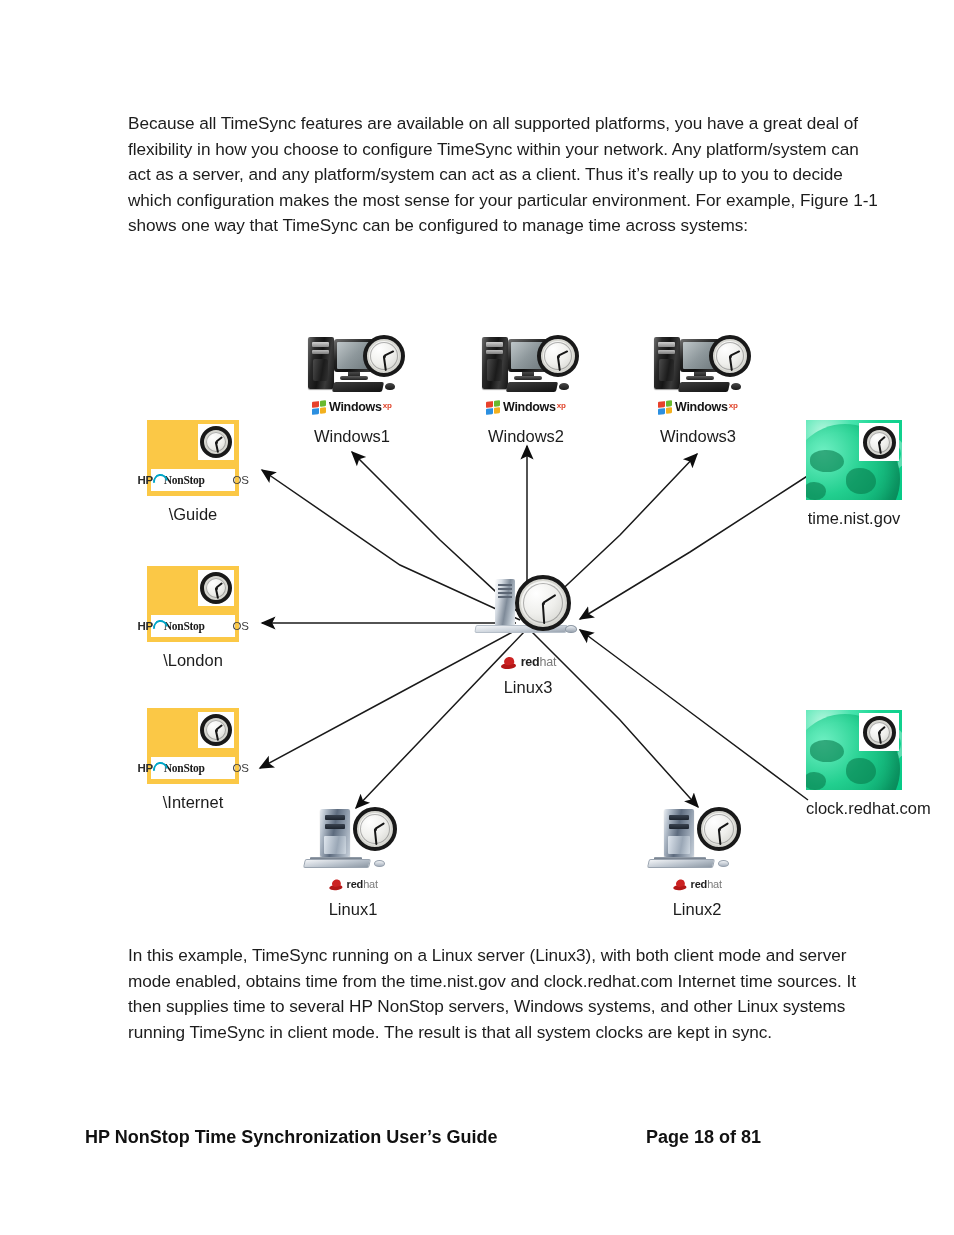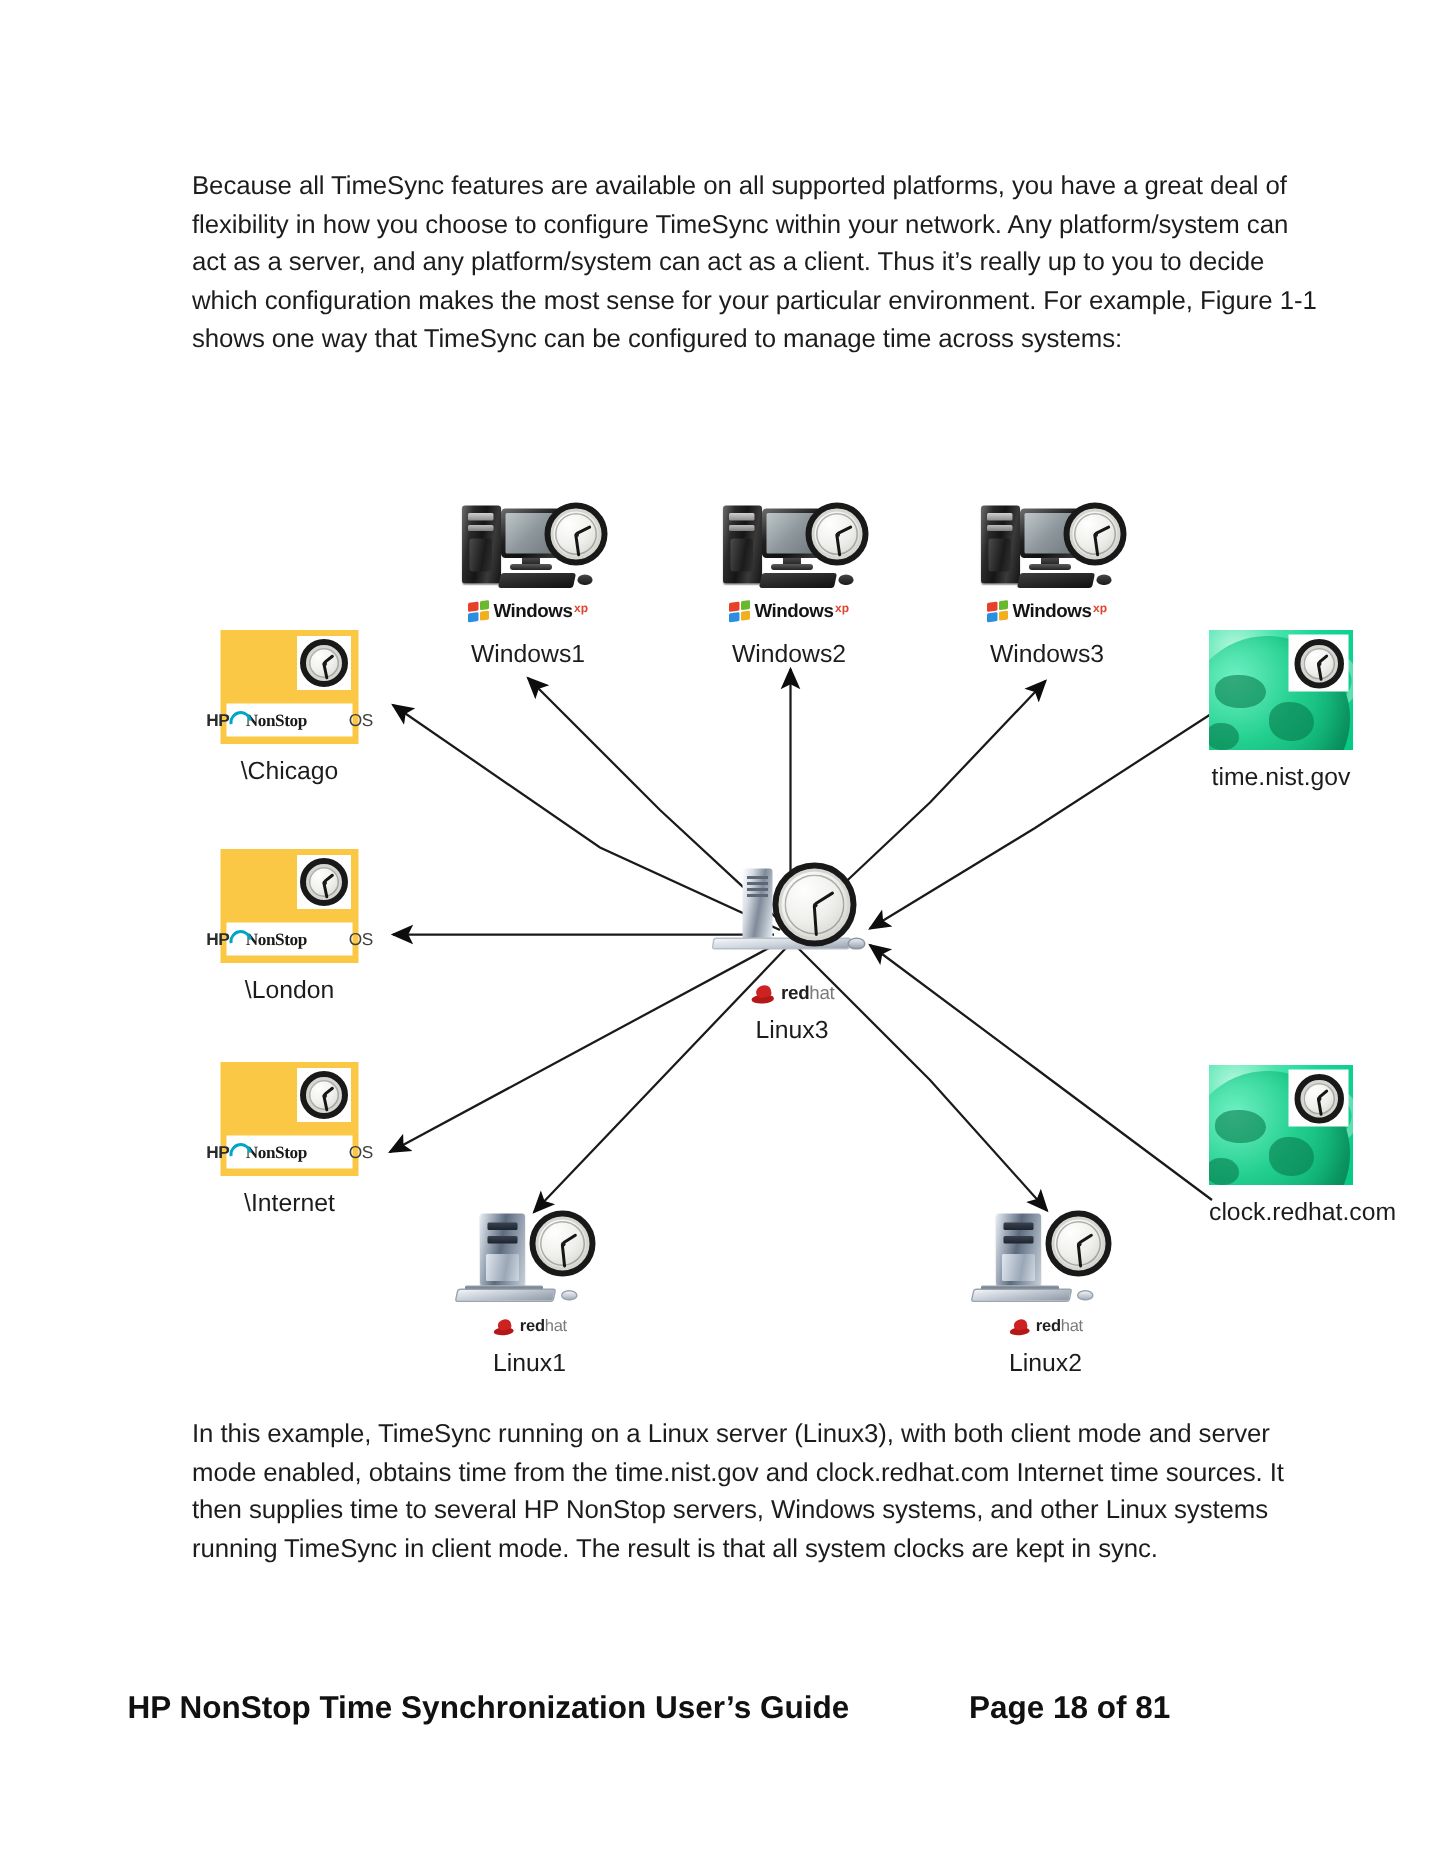--- a/index.html
+++ b/index.html
@@ -29,21 +29,21 @@
   #intro-paragraph { top: 111px; }
   #summary-paragraph { top: 943px; }
 
   
   #page-footer {
     position: absolute;
     left: 85px;
     top: 1127px;
     width: 790px;
     height: 24px;
-    font-size: 21px;
+    font-size: 18px;
     color: #111;
   }
   #footer-title {
     position: absolute;
     left: 0; top: 0;
     font-weight: bold;
   }
   #footer-page {
     position: absolute;
     left: 561px; top: 0;
@@ -567,21 +567,21 @@
         <div class="clock" style="width:32px; height:32px;">
           <div class="tickring"></div>
           <div class="hand hour" style="height:8px;  top:calc(50% - 8px);  transform:rotate(52deg);"></div>
           <div class="hand minute" style="height:11px; top:calc(50% - 11px); transform:rotate(168deg);"></div>
         </div>
       </div>
       <div class="nonstop-logobox">
         <span class="nonstop-wordmark"><span class="ns-hp">HP</span><span class="ns-swoosh"></span><span class="ns-nonstop">NonStop</span><span class="ns-os">OS</span></span>
       </div>
     </div>
-    <div class="node-label" style="margin-top:8px;">\Chicago</div>
+    <div class="node-label" style="margin-top:8px;">\Guide</div>
   </div>
 
   <div class="node" style="left:147px; top:246px; width:92px;">
     <div class="nonstop-tile">
       <div class="nonstop-clockbox">
         <div class="clock" style="width:32px; height:32px;">
           <div class="tickring"></div>
           <div class="hand hour" style="height:8px;  top:calc(50% - 8px);  transform:rotate(52deg);"></div>
           <div class="hand minute" style="height:11px; top:calc(50% - 11px); transform:rotate(168deg);"></div>
         </div>

